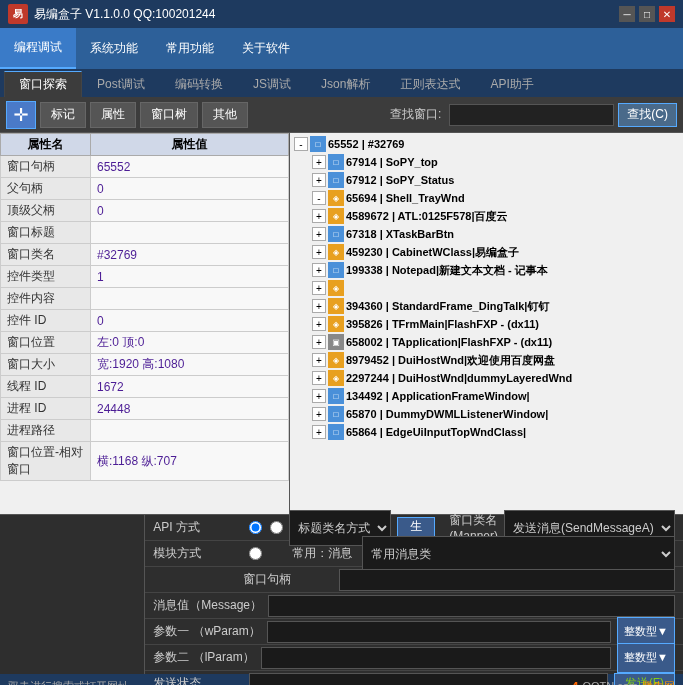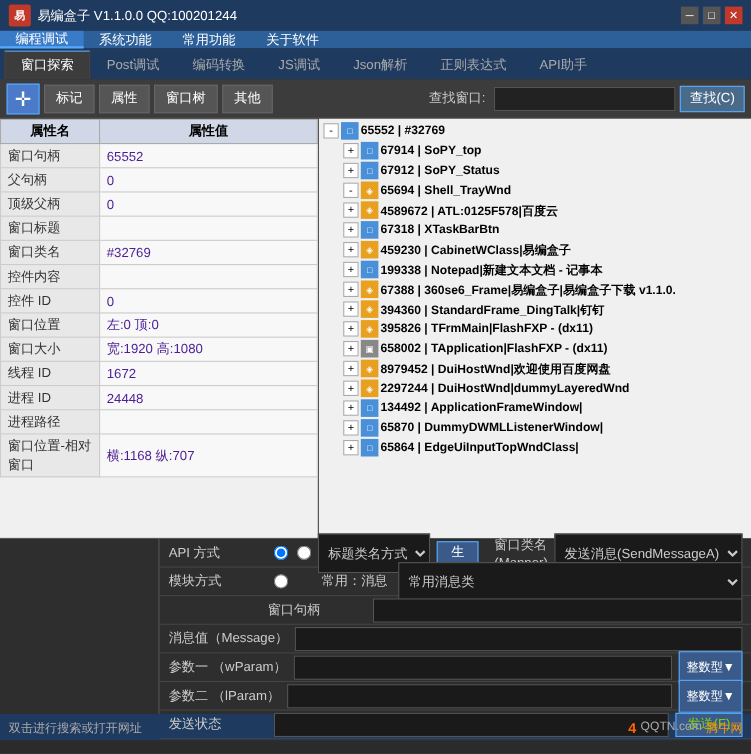--- a/index.html
+++ b/index.html
@@ -29,21 +29,21 @@
       background: #555;
       color: #fff;
       font-size: 10px;
       display: flex; align-items: center; justify-content: center;
       cursor: pointer;
     }
     
     
     .menu-bar {
       background: #2d6099;
-      height: 16px;
+      height: 41px;
       display: flex;
       align-items: center;
     }
     .menu-item {
       color: #fff;
       padding: 0 14px;
       height: 100%;
       display: flex;
       align-items: center;
       cursor: pointer;
@@ -395,20 +395,24 @@
             </tr>
             <tr>
               <td>窗口标题</td>
               <td></td>
             </tr>
             <tr>
               <td>窗口类名</td>
               <td>#32769</td>
             </tr>
             <tr>
+              <td>控件类型</td>
+              <td>1</td>
+            </tr>
+            <tr>
               <td>控件内容</td>
               <td></td>
             </tr>
             <tr>
               <td>控件 ID</td>
               <td>0</td>
             </tr>
             <tr>
               <td>窗口位置</td>
               <td>左:0 顶:0</td>
@@ -477,21 +481,20 @@
             <span class="tree-text">459230 | CabinetWClass|易编盒子</span>
           </div>
           <div class="tree-item" style="padding-left: 20px;">
             <span class="tree-expand">+</span>
             <span class="tree-icon win">□</span>
             <span class="tree-text">199338 | Notepad|新建文本文档 - 记事本</span>
           </div>
           <div class="tree-item" style="padding-left: 20px;">
             <span class="tree-expand">+</span>
             <span class="tree-icon app">◈</span>
-            <span class="tree-text">67388 | 360se6_Frame|易编盒子|易编盒子下载 v1.1.0.</span>
           </div>
           <div class="tree-item" style="padding-left: 20px;">
             <span class="tree-expand">+</span>
             <span class="tree-icon app">◈</span>
             <span class="tree-text">394360 | StandardFrame_DingTalk|钉钉</span>
           </div>
           <div class="tree-item" style="padding-left: 20px;">
             <span class="tree-expand">+</span>
             <span class="tree-icon app">◈</span>
             <span class="tree-text">395826 | TFrmMain|FlashFXP - (dx11)</span>

